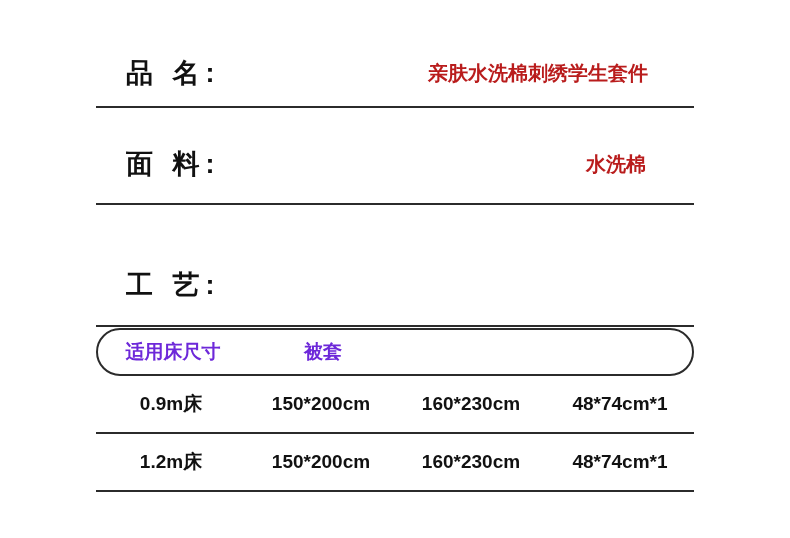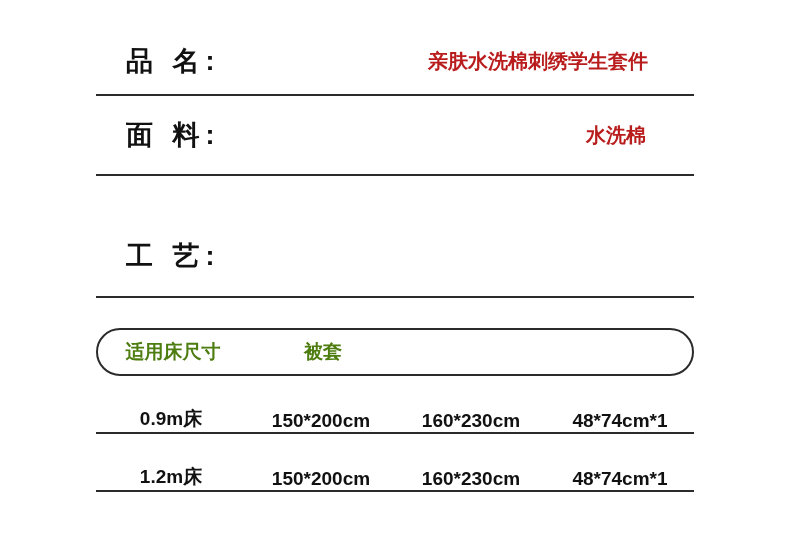--- a/index.html
+++ b/index.html
@@ -18,21 +18,21 @@
     position: relative;
     width: 790px;
     height: 538px;
     box-sizing: border-box;
   }
 
   
   .spec-list {
     position: absolute;
     left: 96px;
-    top: 28px;
+    top: 40px;
     width: 598px;
   }
   .spec-row {
     position: relative;
     height: 64px;
     border-bottom: 2px solid #2b2b2b;
     display: flex;
     align-items: center;
     justify-content: space-between;
   }
@@ -47,21 +47,21 @@
   .spec-value {
     font-size: 20px;
     font-weight: bold;
     white-space: nowrap;
     color: #b91c1c;
   }
   .spec-row.r1 .spec-value { padding-right: 46px; }
   .spec-row.r2 .spec-value { padding-right: 48px; }
   .spec-row.r3 .spec-value { padding-right: 48px; }
   .spec-row.r1 { height: 66px; }
-  .spec-row.r2 { height: 78px; }
+  .spec-row.r2 { height: 78px; margin-top: 17px; }
   .spec-row.r3 { height: 80px; margin-top: 40px; }
 
   
   .size-table {
     position: absolute;
     left: 96px;
     top: 328px;
     width: 598px;
   }
   .size-head {
@@ -69,26 +69,26 @@
     border: 2px solid #2b2b2b;
     border-radius: 26px;
     display: flex;
     align-items: center;
     box-sizing: border-box;
   }
   .size-head .cell {
     font-size: 19px;
     font-weight: bold;
     text-align: center;
-    color: #4d7c0f;
+    color: #6d28d9;
   }
   .size-row {
     height: 58px;
     display: flex;
-    align-items: flex-end;
+    align-items: center;
     border-bottom: 2px solid #2b2b2b;
     box-sizing: border-box;
   }
   .size-row .cell {
     font-size: 19px;
     font-weight: bold;
     text-align: center;
     color: #111111;
     white-space: nowrap;
   }

